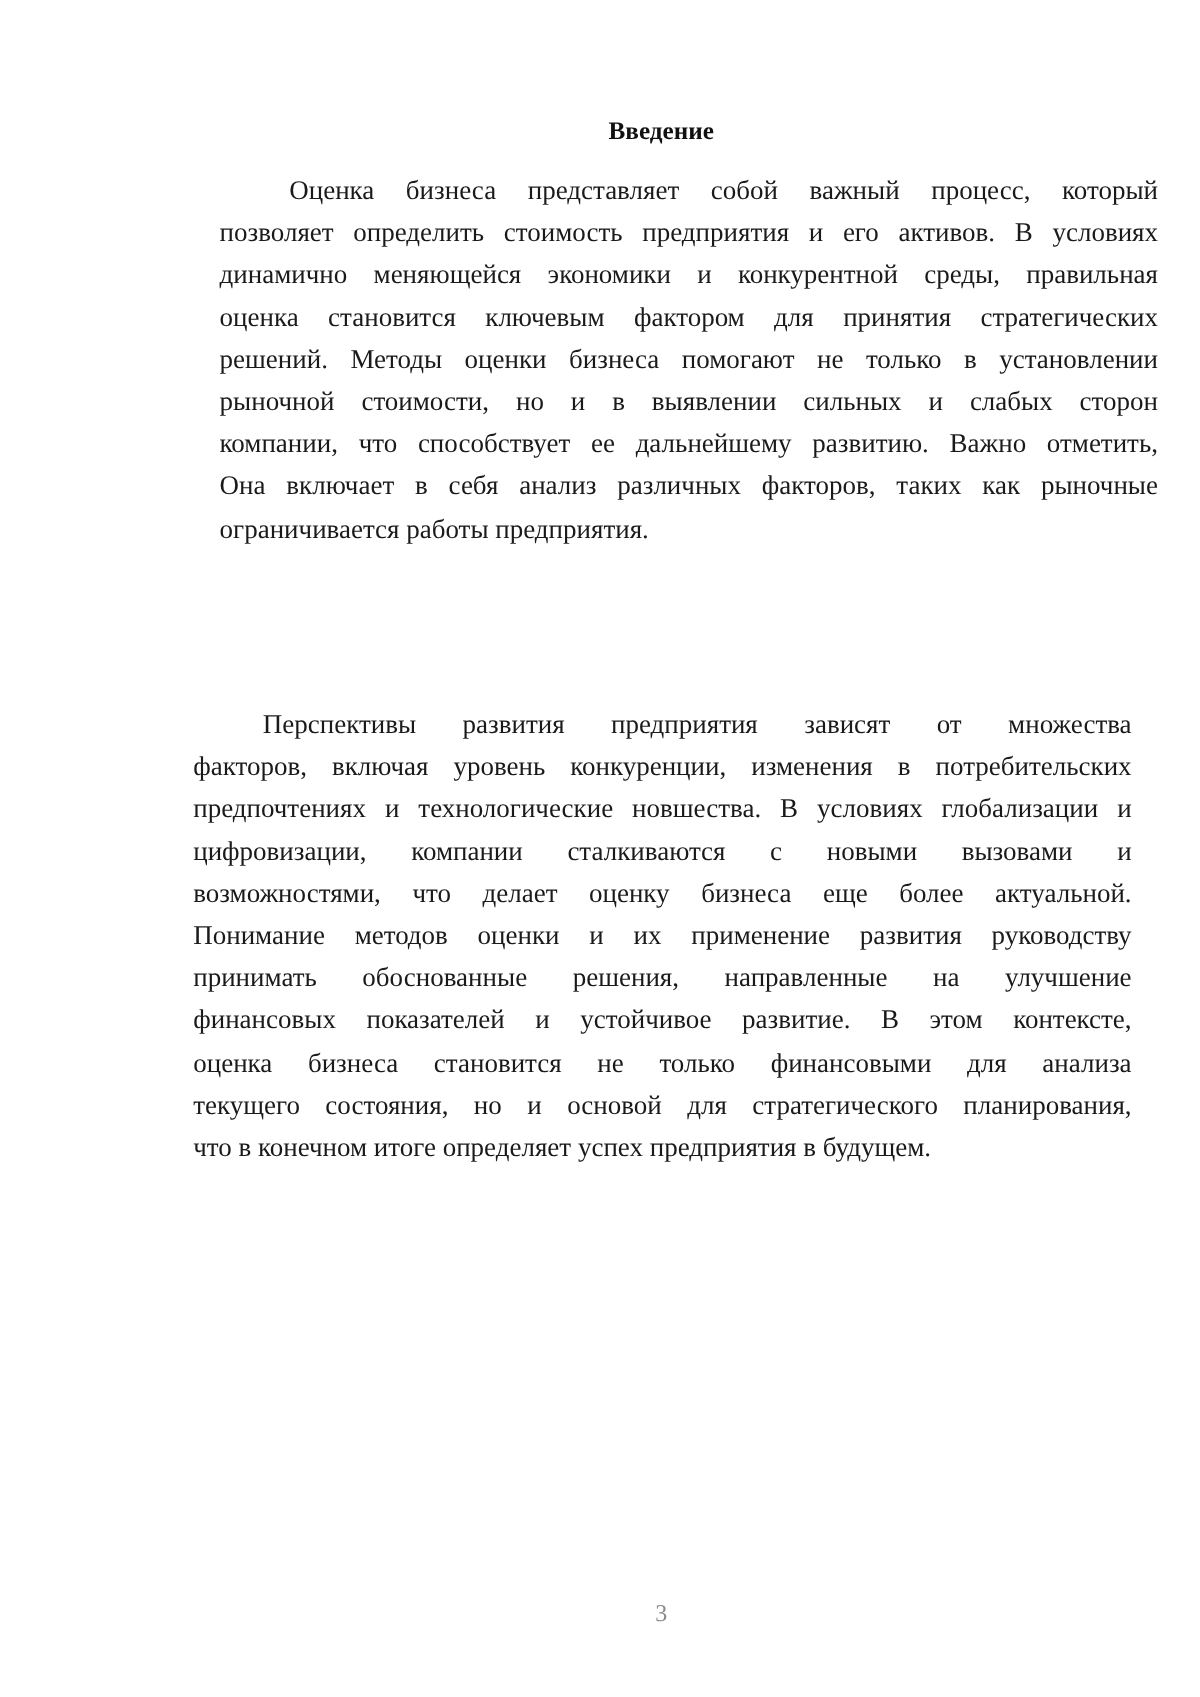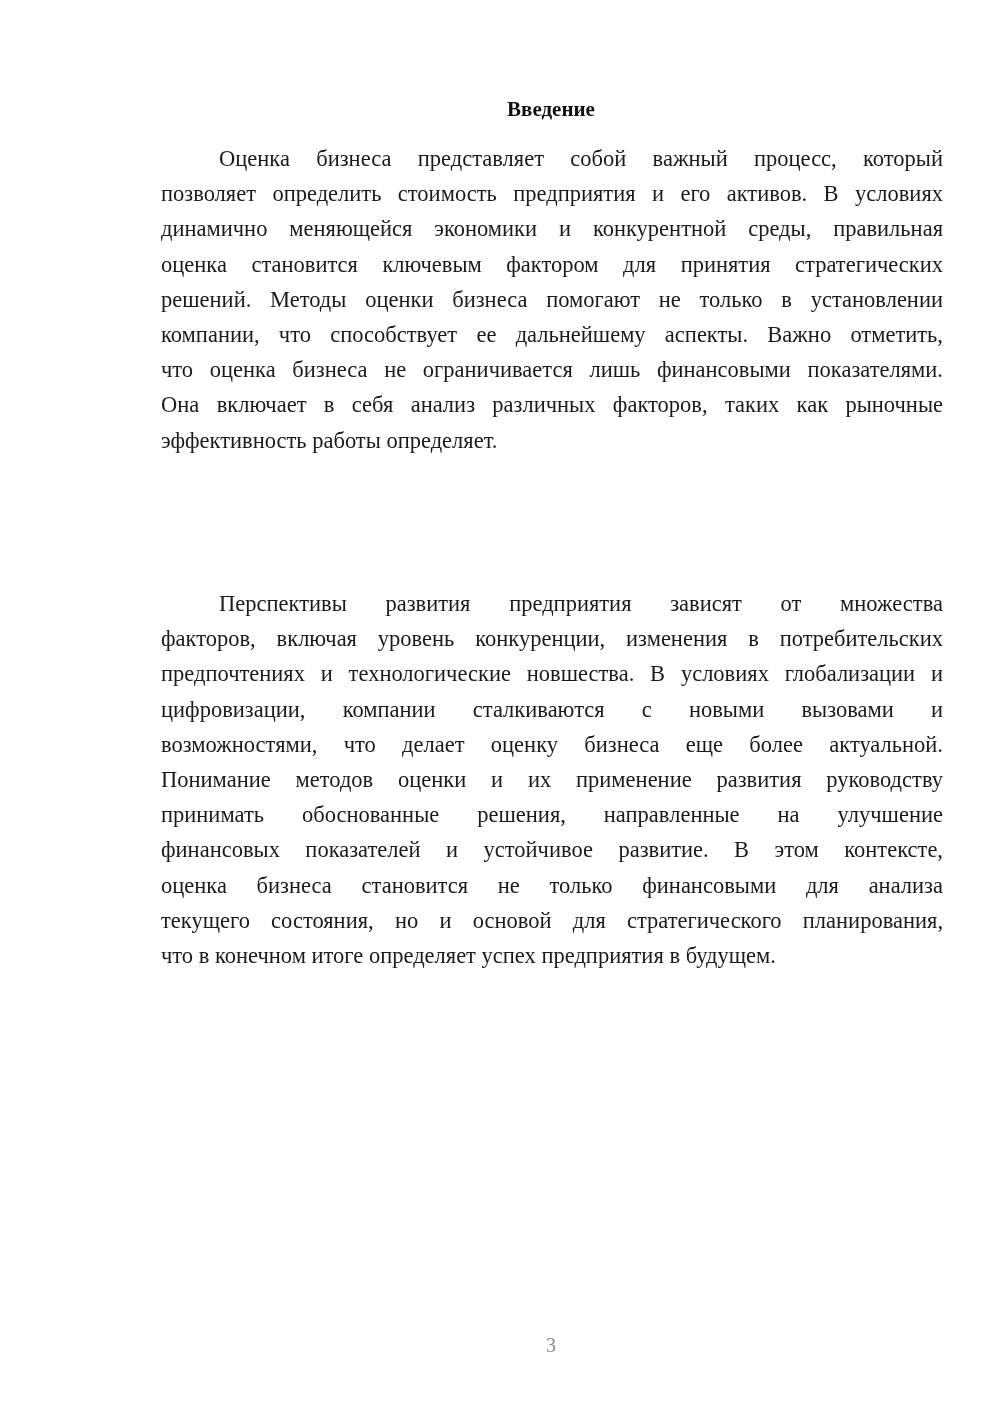--- a/index.html
+++ b/index.html
@@ -21,30 +21,30 @@
     position: absolute; top: 1334px; left: 0; width: 1070px; text-align: center;
     font-family: "Liberation Serif", serif; font-size: 20px; color: #8a8a8a;
   }
 </style>
 </head>
 <body>
 
 <div class="page">
   <div class="title">Введение</div>
 
-  <div class="para" style="top:141px;">
+  <div class="para" style="top:141px;margin-left:22px;">
     <span class="line indent">Оценка бизнеса представляет собой важный процесс, который</span>
     <span class="line">позволяет определить стоимость предприятия и его активов. В условиях</span>
     <span class="line">динамично меняющейся экономики и конкурентной среды, правильная</span>
     <span class="line">оценка становится ключевым фактором для принятия стратегических</span>
     <span class="line">решений. Методы оценки бизнеса помогают не только в установлении</span>
-    <span class="line">компании, что способствует ее дальнейшему аспекты. Важно отметить,</span>
-    <span class="line">что оценка бизнеса не ограничивается лишь финансовыми показателями.</span>
+    <span class="line">рыночной стоимости, но и в выявлении сильных и слабых сторон</span>
+    <span class="line">компании, что способствует ее дальнейшему развитию. Важно отметить,</span>
     <span class="line">Она включает в себя анализ различных факторов, таких как рыночные</span>
-    <span class="line last">эффективность работы определяет.</span>
+    <span class="line last">ограничивается работы предприятия.</span>
   </div>
 
   <div class="para" style="top:550px;margin-top:36px;">
     <span class="line indent">Перспективы развития предприятия зависят от множества</span>
     <span class="line">факторов, включая уровень конкуренции, изменения в потребительских</span>
     <span class="line">предпочтениях и технологические новшества. В условиях глобализации и</span>
     <span class="line">цифровизации, компании сталкиваются с новыми вызовами и</span>
     <span class="line">возможностями, что делает оценку бизнеса еще более актуальной.</span>
     <span class="line">Понимание методов оценки и их применение развития руководству</span>
     <span class="line">принимать обоснованные решения, направленные на улучшение</span>

